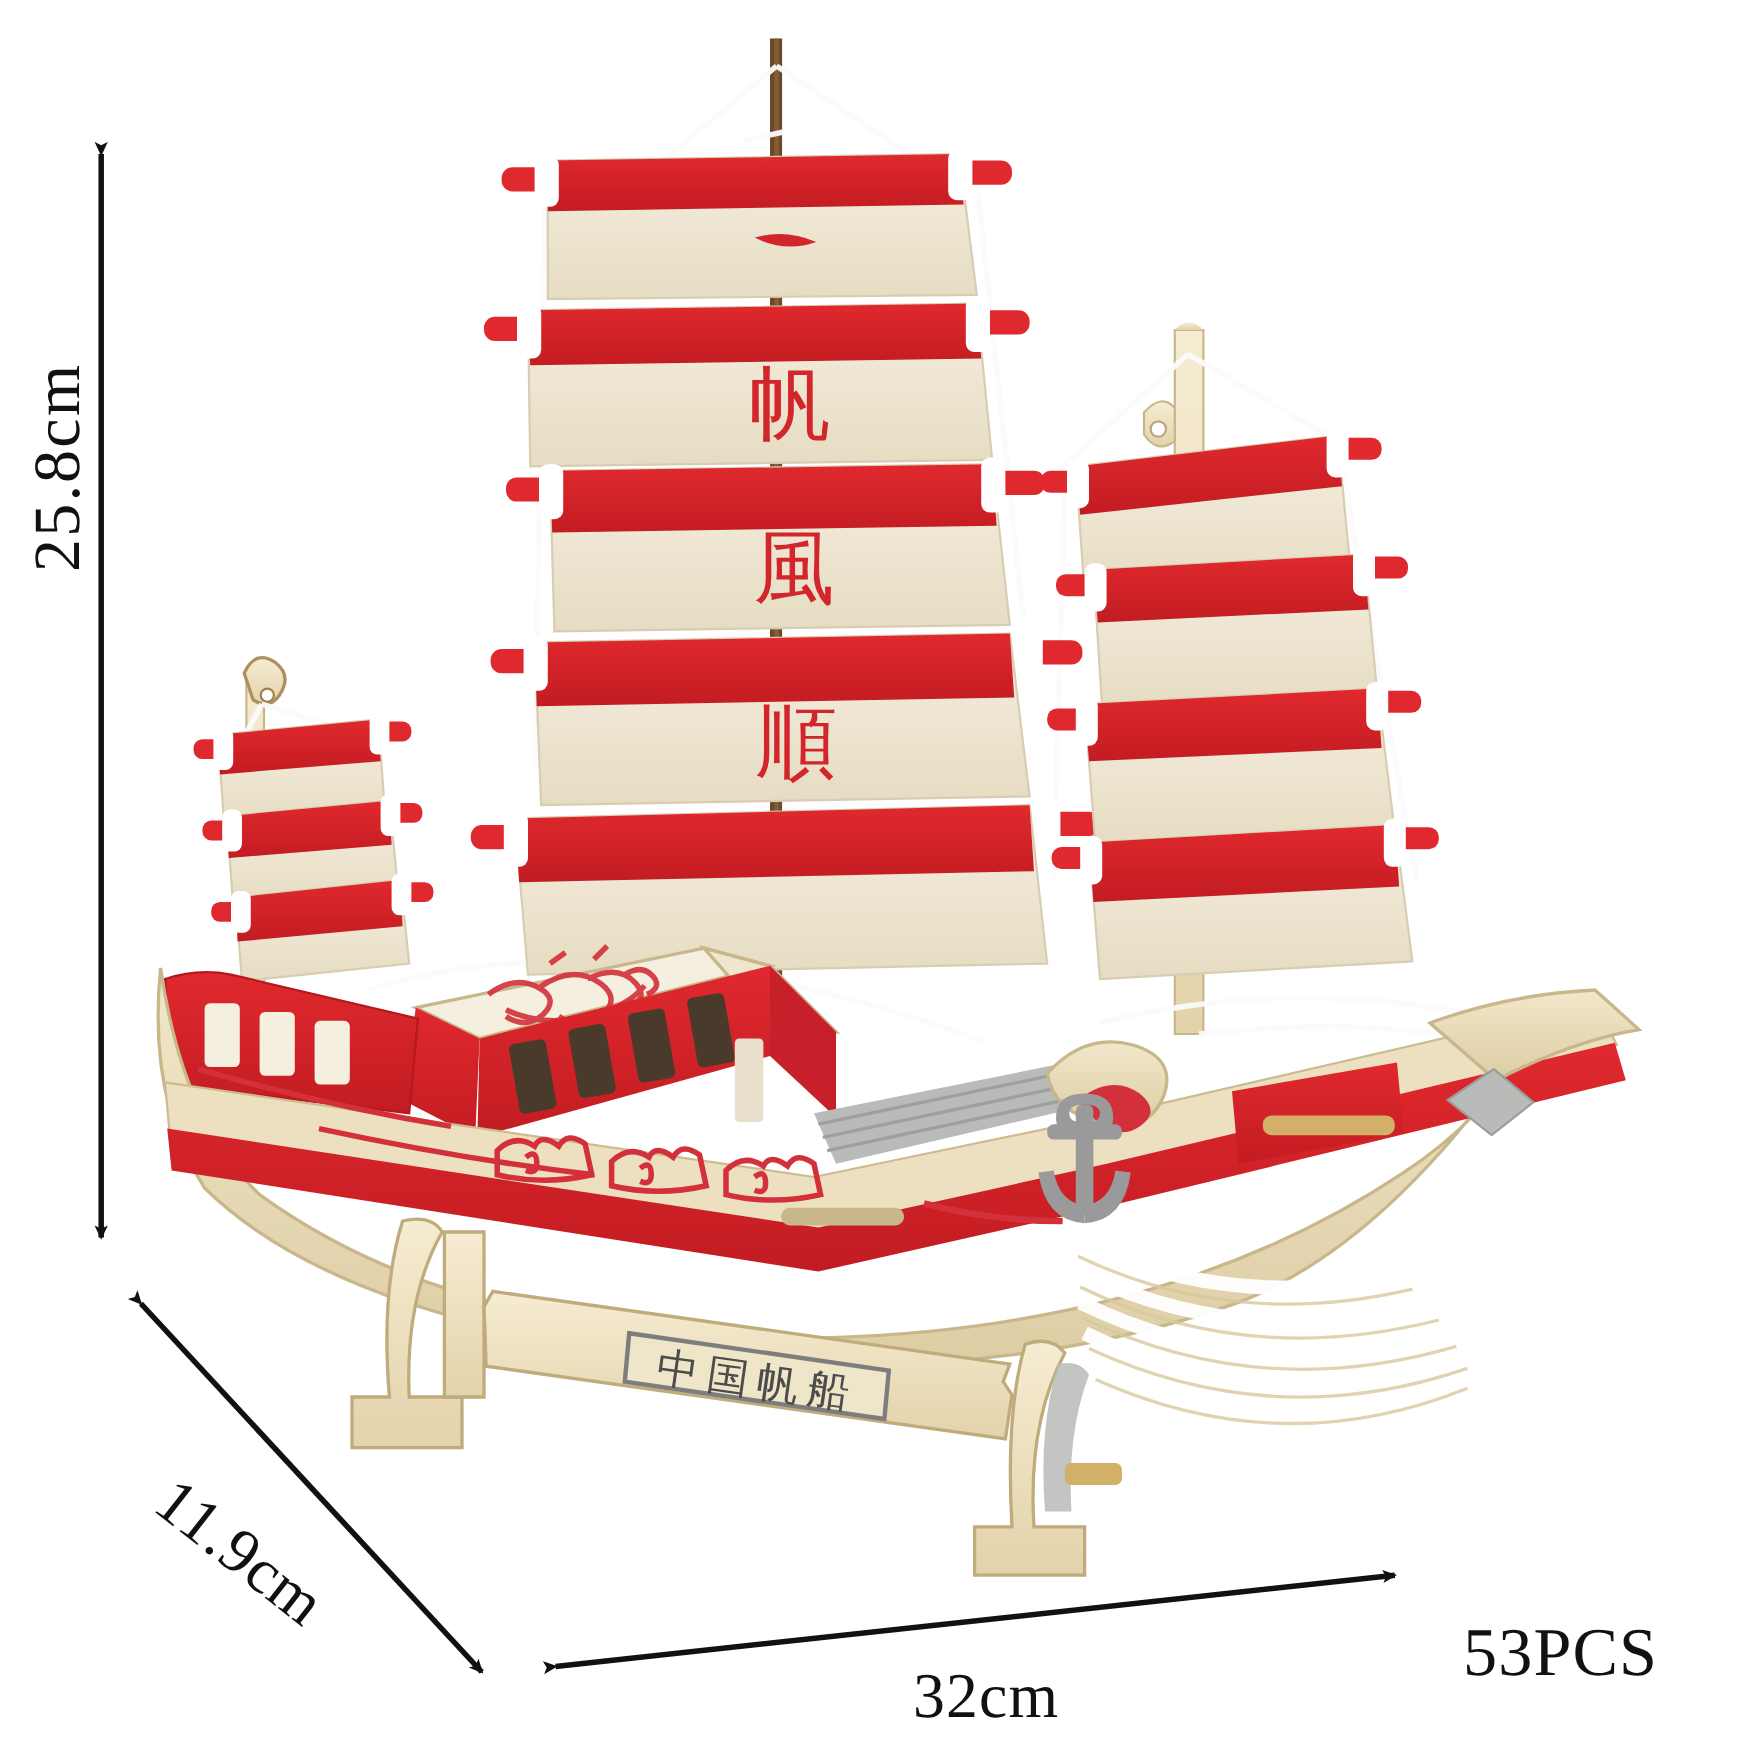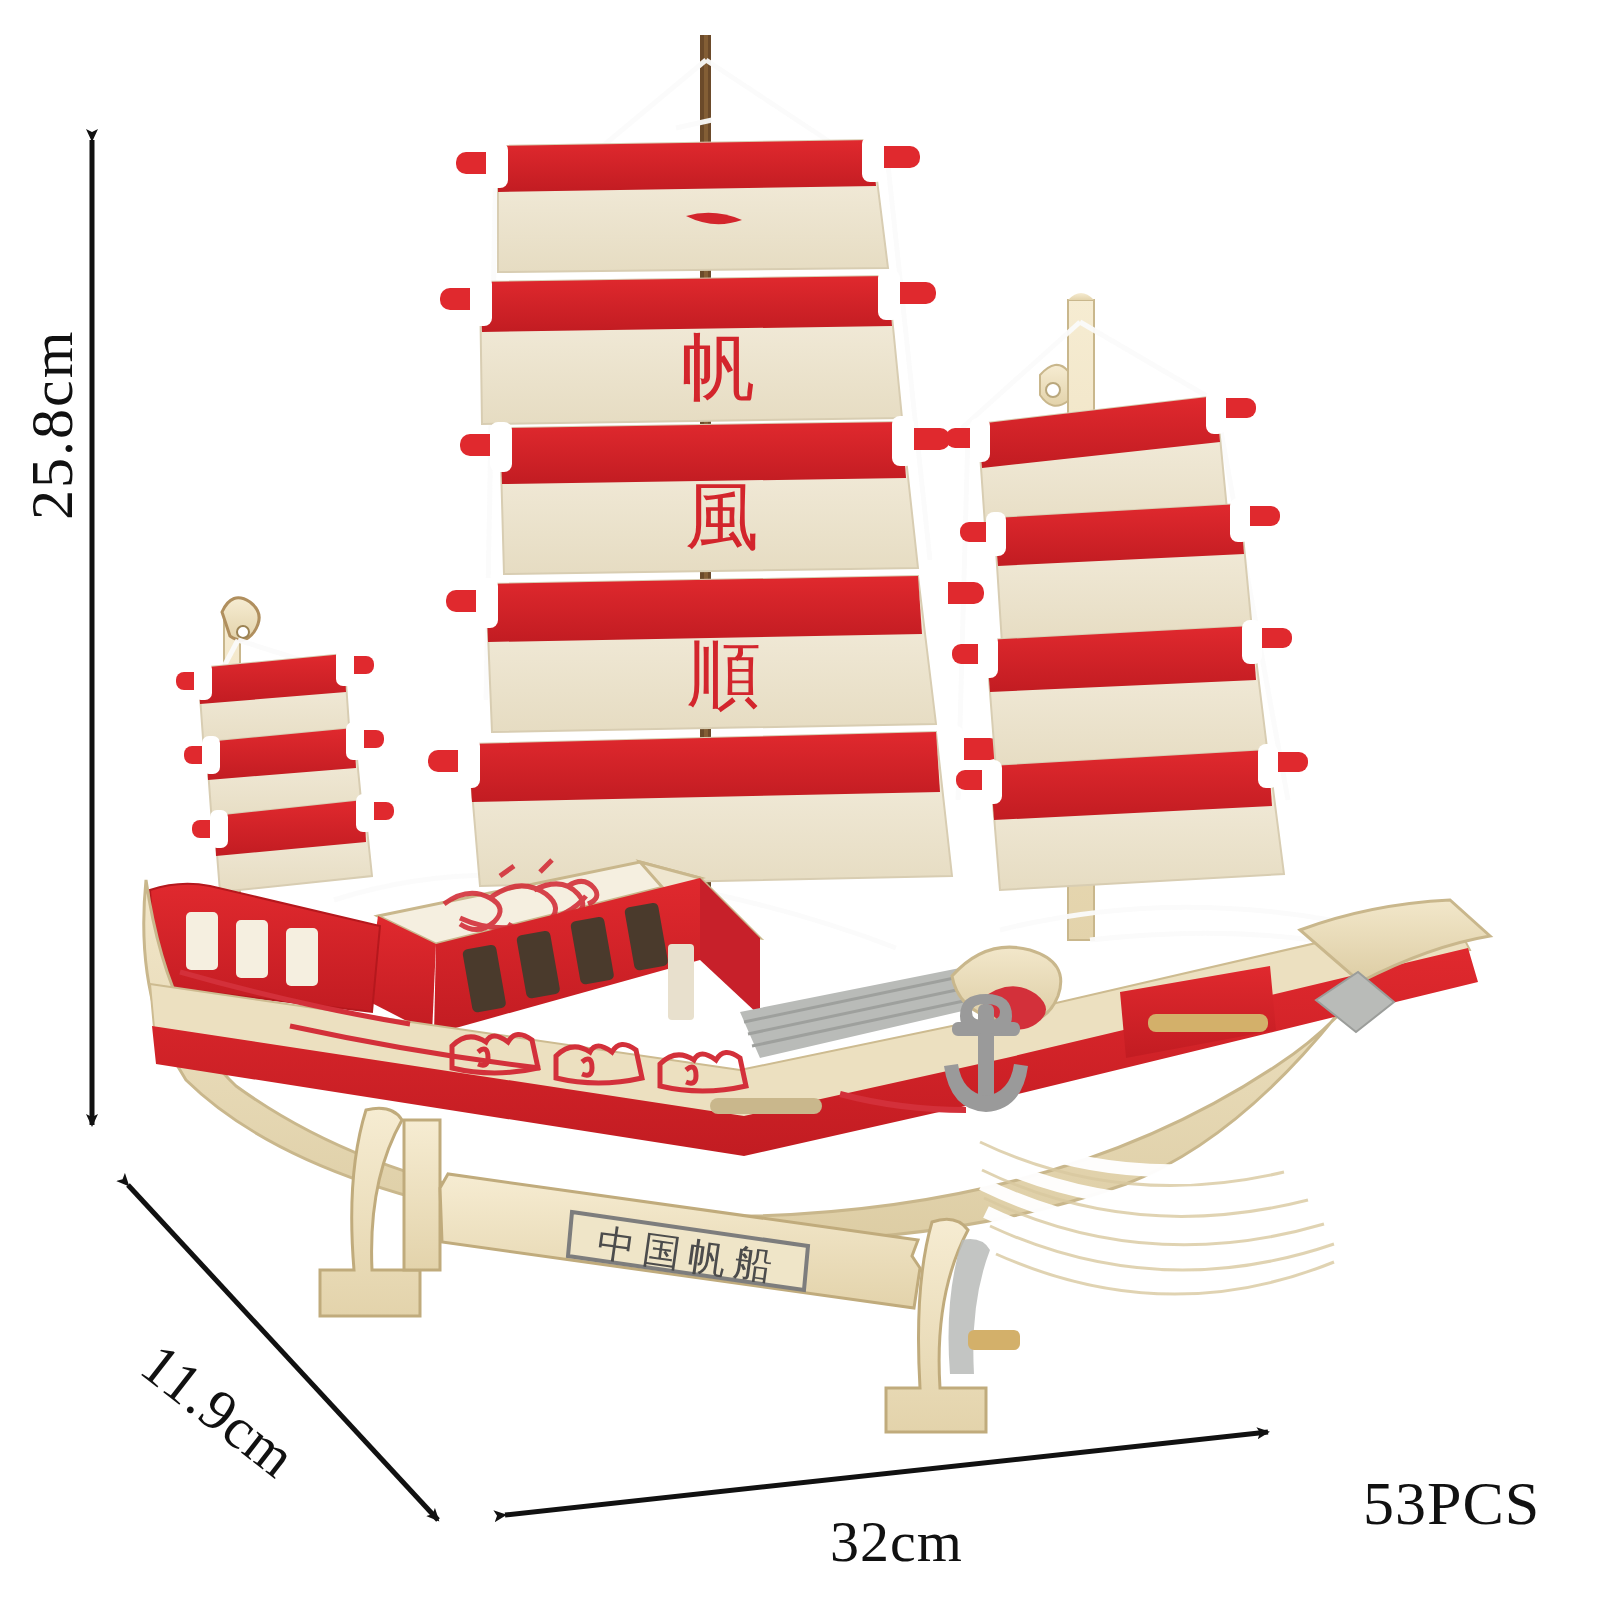--- a/index.html
+++ b/index.html
@@ -9,21 +9,21 @@
 
   
   .dim-label{position:absolute;color:#111;font-family:"Liberation Serif",serif;
              white-space:nowrap;font-weight:400;}
   #lbl-height{left:18px;top:520px;font-size:60px;letter-spacing:2px;
               transform:rotate(-90deg);transform-origin:left top;
               width:300px;text-align:left;}
   #lbl-depth{left:170px;top:1330px;font-size:58px;letter-spacing:1px;
              transform:rotate(38deg);transform-origin:left top;}
   #lbl-length{left:830px;top:1508px;font-size:58px;letter-spacing:1px;}
-  #lbl-pcs{left:1330px;top:1468px;font-size:62px;letter-spacing:1px;margin-left:33px;}
+  #lbl-pcs{left:1330px;top:1468px;font-size:62px;letter-spacing:1px;}
 
   svg.overlay{position:absolute;inset:0;width:1600px;height:1600px;
               pointer-events:none;}
 
   
   .model{position:absolute;left:0;top:0;width:1600px;height:1600px;}
 </style>
 </head>
 <body>
 

